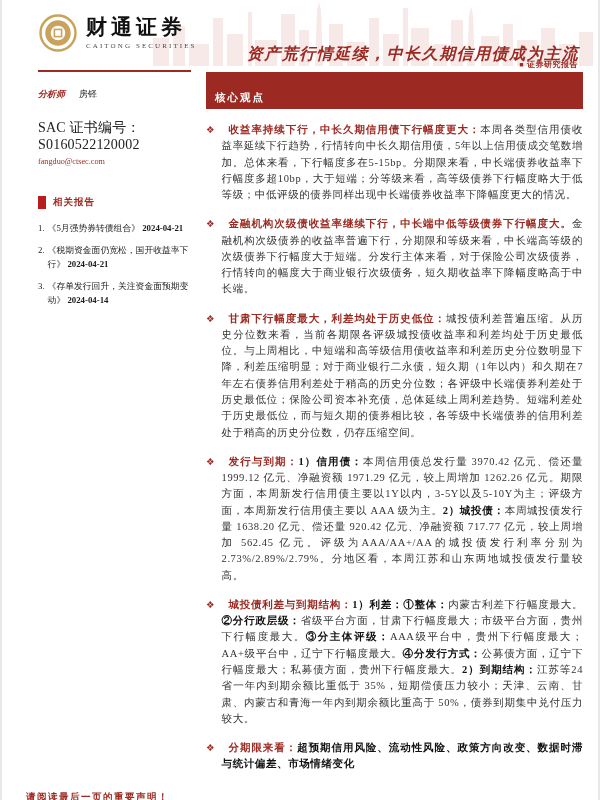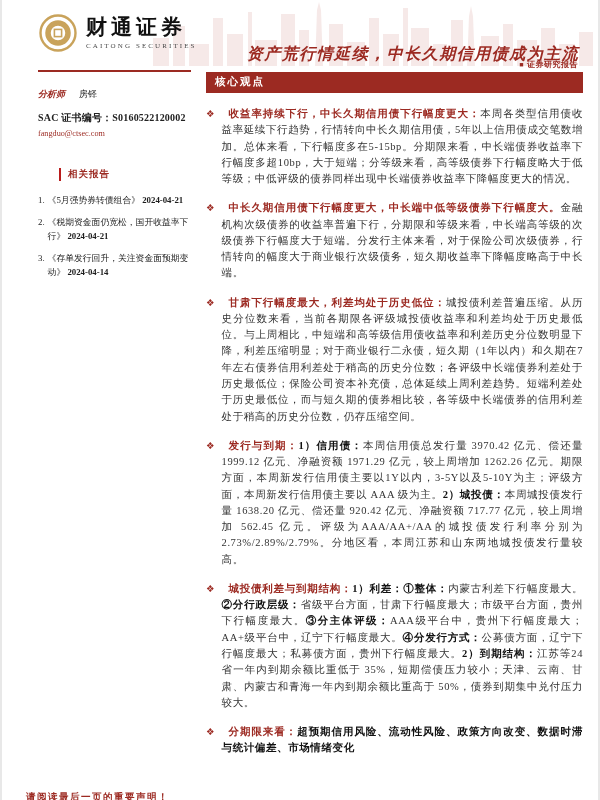--- a/index.html
+++ b/index.html
@@ -22,31 +22,31 @@
   }
   .report-tag{position:absolute; right:0; top:49px; font-size:8px; font-weight:bold; color:#9c2a22; letter-spacing:0.5px;}
   .report-tag .sq{font-size:7px; margin-right:3px;}
   .skyline{position:absolute; top:0; right:0; width:445px; height:66px; opacity:0.11; pointer-events:none;}
   
   .sidebar{position:absolute; left:36px; top:70px; width:153px;}
   .analyst-block{border-top:2px solid #9c2a22; padding-top:16px;}
   .analyst-row{display:flex; gap:14px; font-size:9px;}
   .analyst-label{color:#9c2a22; font-style:italic; font-weight:bold;}
   .analyst-name{color:#222;}
-  .cert{margin-top:10px; font-size:10px; color:#222; letter-spacing:0.2px;font-weight:bold;}
+  .cert{margin-top:18px; font-size:14px; color:#222; letter-spacing:0.2px;}
   .email{margin-top:4px; font-size:8.2px; color:#9c2a22;}
   .related{margin-top:30px;}
-  .related-title{color:#9c2a22; font-weight:bold; font-size:9.5px; border-left:2px solid #b91c1c; padding-left:7px; letter-spacing:1px;margin-left:21px;}
+  .related-title{color:#9c2a22; font-weight:bold; font-size:9.5px; border-left:8px solid #b91c1c; padding-left:7px; letter-spacing:1px;}
   .related-list{margin-top:12px; font-size:8.8px; color:#1c1c1c; line-height:1.6;}
   .related-item{display:flex; gap:3px; margin-bottom:8px;}
   .related-item .num{flex:0 0 auto;}
   .rdate{font-weight:bold; white-space:normal;}
   
   .main{position:absolute; left:204px; top:72px; width:377px;}
-  .section-bar{background:#9c2a22; color:#ffffff; font-size:10.5px; font-weight:bold; letter-spacing:2px; padding:3px 9px 4px;}
+  .section-bar{background:#9c2a22; color:#ffffff; font-size:10.5px; font-weight:bold; letter-spacing:2px; padding:19px 9px 4px;}
   .bullets{margin-top:13px;}
   .bullet{display:flex; gap:7px; margin-bottom:13px;}
   .diamond{flex:0 0 auto; color:#9c2a22; font-size:9.5px; line-height:1.75; font-family:"DejaVu Sans",sans-serif;}
   .btext{margin:0; font-size:10.5px; line-height:1.55; letter-spacing:0.6px; text-align:justify; color:#333;}
   .seg-lead{color:#9c2a22; font-weight:bold;padding-left:7px;}
   .seg-bold{color:#111; font-weight:bold;}
   .seg-normal{color:#333;}
   
   .footer{position:absolute; left:24px; bottom:-4px; font-size:9.5px; font-weight:bold; color:#9c2a22; letter-spacing:1.5px;}
 </style>
@@ -133,21 +133,21 @@
 
   <div class="main">
     <div class="section-bar">核心观点</div>
     <div class="bullets" id="bullet-list">
         <div class="bullet">
           <span class="diamond">❖</span>
           <p class="btext"><span class="seg-lead">收益率持续下行，中长久期信用债下行幅度更大：</span><span class="seg-normal">本周各类型信用债收益率延续下行趋势，行情转向中长久期信用债，5年以上信用债成交笔数增加。总体来看，下行幅度多在5-15bp。分期限来看，中长端债券收益率下行幅度多超10bp，大于短端；分等级来看，高等级债券下行幅度略大于低等级；中低评级的债券同样出现中长端债券收益率下降幅度更大的情况。</span></p>
         </div>
         <div class="bullet">
           <span class="diamond">❖</span>
-          <p class="btext"><span class="seg-lead">中长久期信用债下行幅度更大，中长端中低等级债券下行幅度大。</span><span class="seg-normal">金融机构次级债券的收益率普遍下行，分期限和等级来看，中长端高等级的次级债券下行幅度大于短端。分发行主体来看，对于保险公司次级债券，行情转向的幅度大于商业银行次级债务，短久期收益率下降幅度略高于中长端。</span></p>
+          <p class="btext"><span class="seg-lead">金融机构次级债收益率继续下行，中长端中低等级债券下行幅度大。</span><span class="seg-normal">金融机构次级债券的收益率普遍下行，分期限和等级来看，中长端高等级的次级债券下行幅度大于短端。分发行主体来看，对于保险公司次级债券，行情转向的幅度大于商业银行次级债务，短久期收益率下降幅度略高于中长端。</span></p>
         </div>
         <div class="bullet">
           <span class="diamond">❖</span>
           <p class="btext"><span class="seg-lead">甘肃下行幅度最大，利差均处于历史低位：</span><span class="seg-normal">城投债利差普遍压缩。从历史分位数来看，当前各期限各评级城投债收益率和利差均处于历史最低位。与上周相比，中短端和高等级信用债收益率和利差历史分位数明显下降，利差压缩明显；对于商业银行二永债，短久期（1年以内）和久期在7年左右债券信用利差处于稍高的历史分位数；各评级中长端债券利差处于历史最低位；保险公司资本补充债，总体延续上周利差趋势。短端利差处于历史最低位，而与短久期的债券相比较，各等级中长端债券的信用利差处于稍高的历史分位数，仍存压缩空间。</span></p>
         </div>
         <div class="bullet">
           <span class="diamond">❖</span>
           <p class="btext"><span class="seg-lead">发行与到期：</span><span class="seg-bold">1）信用债：</span><span class="seg-normal">本周信用债总发行量 3970.42 亿元、偿还量 1999.12 亿元、净融资额 1971.29 亿元，较上周增加 1262.26 亿元。期限方面，本周新发行信用债主要以1Y以内，3-5Y以及5-10Y为主；评级方面，本周新发行信用债主要以 AAA 级为主。</span><span class="seg-bold">2）城投债：</span><span class="seg-normal">本周城投债发行量 1638.20 亿元、偿还量 920.42 亿元、净融资额 717.77 亿元，较上周增加 562.45 亿元。评级为AAA/AA+/AA的城投债发行利率分别为2.73%/2.89%/2.79%。分地区看，本周江苏和山东两地城投债发行量较高。</span></p>
         </div>
         <div class="bullet">

